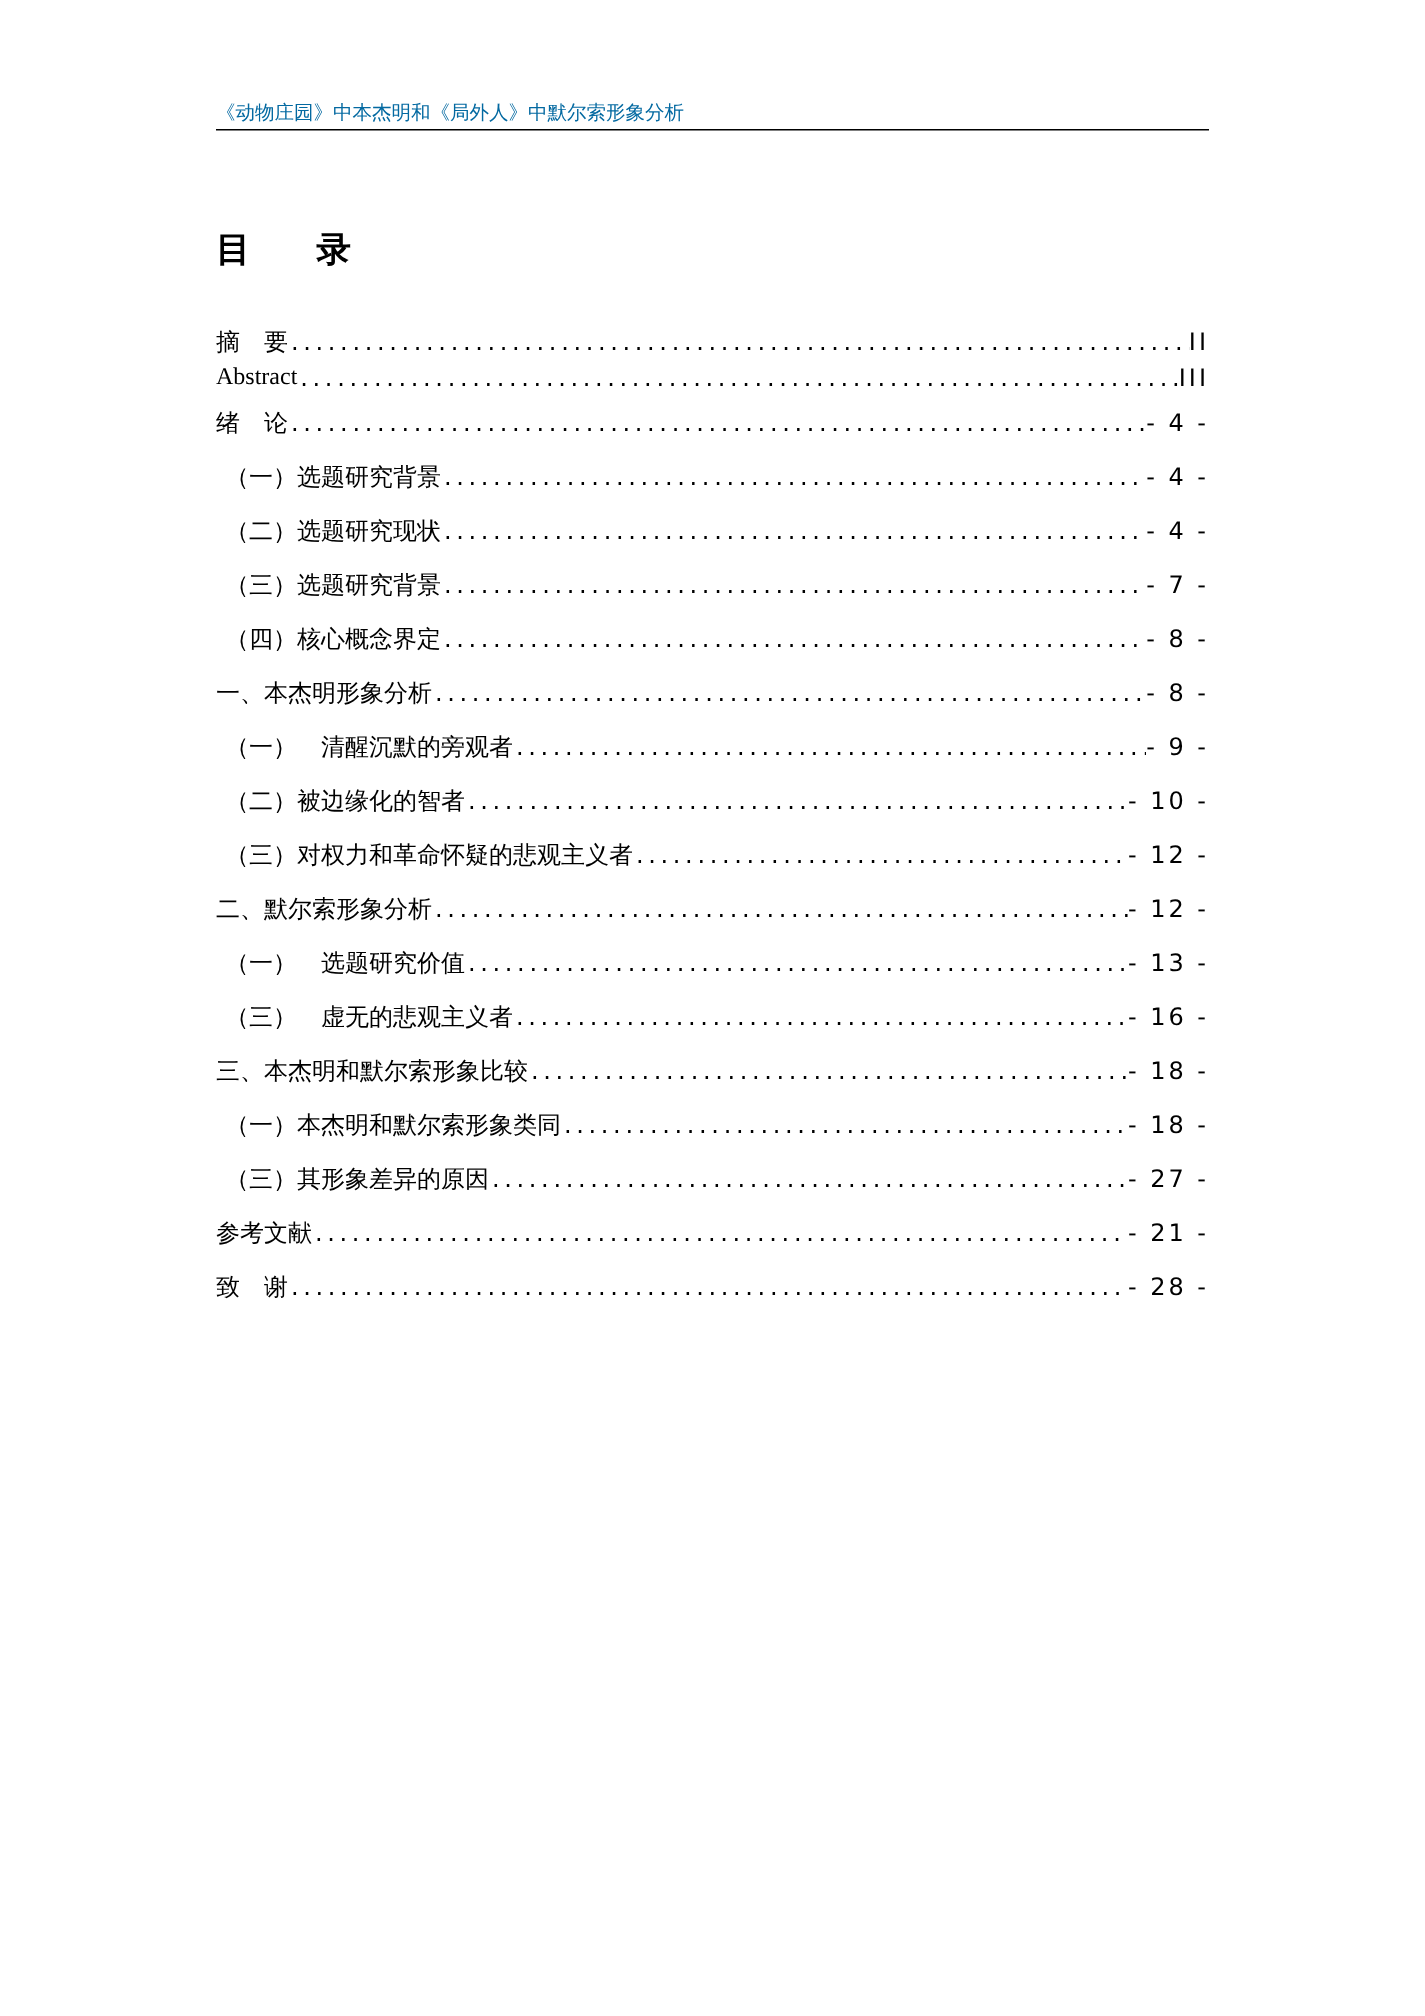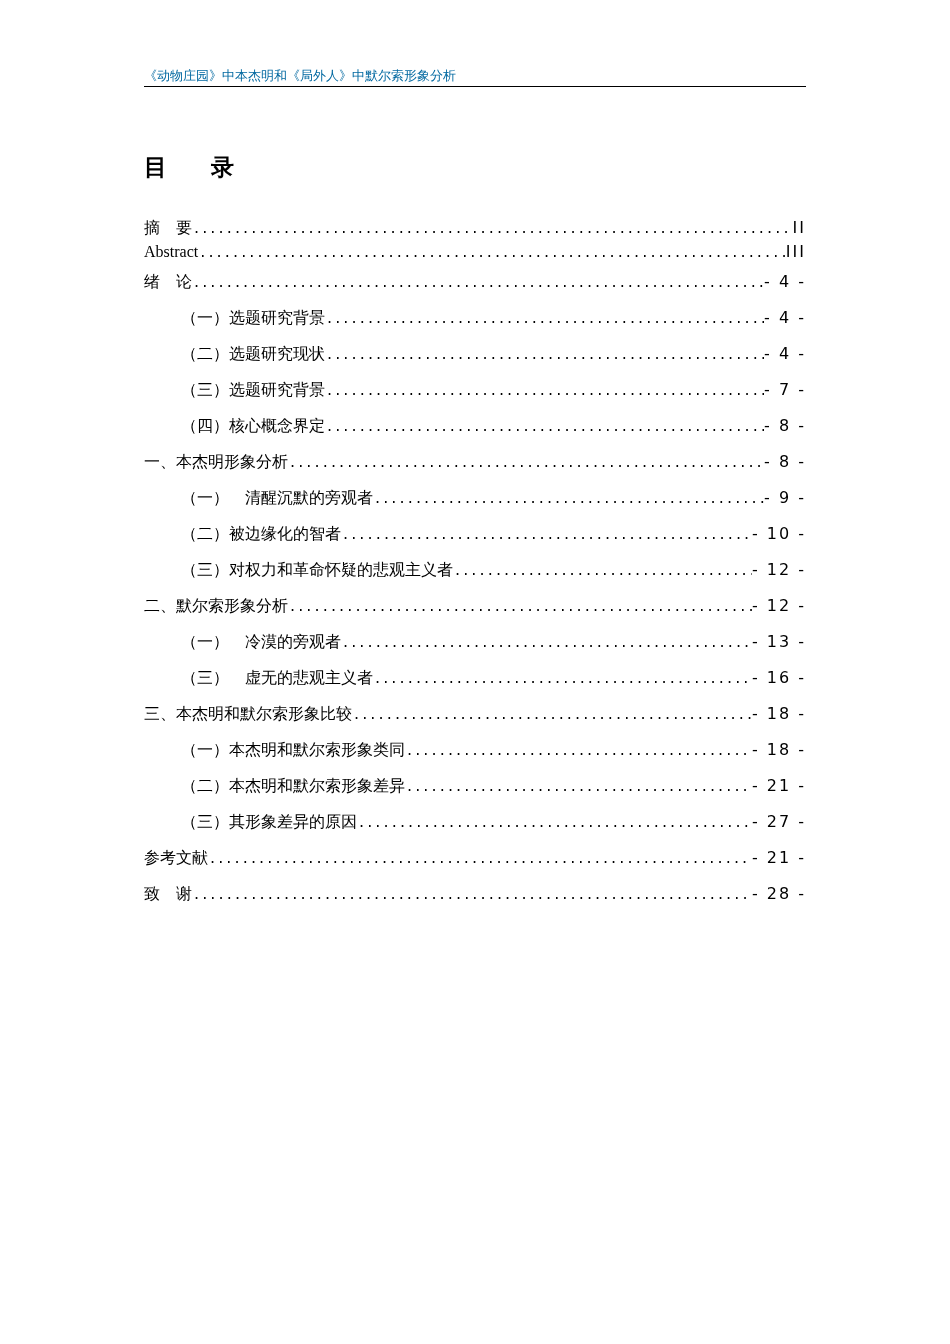--- a/index.html
+++ b/index.html
@@ -8,21 +8,21 @@
   .header-rule { position:absolute; left:144px; top:86px; width:662px; height:0; border-top:1.5px solid #000; }
   .title { position:absolute; left:144px; top:150px; width:662px; font-size:23px; font-weight:bold; letter-spacing:18px; line-height:34px; }
   .toc { position:absolute; left:144px; top:216px; width:662px; }
   .row { display:flex; align-items:center; height:36px; font-size:16px; line-height:22px; white-space:nowrap; }
   .row.tight { height:24px; }
   .label { flex:0 0 auto; }
   .label.serif { font-family:"Liberation Serif", serif; }
   .dots { flex:1 1 auto; overflow:hidden; letter-spacing:3.1px; color:#000; padding:0 2px; }
   .dots::before { content:"......................................................................................................................................................"; }
   .page { flex:0 0 auto; letter-spacing:2px; }
-  .indent { padding-left:6px;margin-left:31px; }
+  .indent { padding-left:6px; }
 </style>
 </head>
 <body>
 
 <div class="header">《动物庄园》中本杰明和《局外人》中默尔索形象分析</div>
 <div class="header-rule"></div>
 
 <div class="title">目 录</div>
 
 <div class="toc">
@@ -80,45 +80,40 @@
     <span class="label indent">（三）对权力和革命怀疑的悲观主义者</span>
     <span class="dots"></span>
     <span class="page">- 12 -</span>
   </div>
   <div class="row">
     <span class="label">二、默尔索形象分析</span>
     <span class="dots"></span>
     <span class="page">- 12 -</span>
   </div>
   <div class="row">
-    <span class="label indent">（一）　冷漠的旁观者</span>
+    <span class="label indent">（一）　选题研究价值</span>
     <span class="dots"></span>
     <span class="page">- 13 -</span>
   </div>
   <div class="row">
     <span class="label indent">（三）　虚无的悲观主义者</span>
     <span class="dots"></span>
     <span class="page">- 16 -</span>
   </div>
   <div class="row">
     <span class="label">三、本杰明和默尔索形象比较</span>
     <span class="dots"></span>
     <span class="page">- 18 -</span>
   </div>
   <div class="row">
     <span class="label indent">（一）本杰明和默尔索形象类同</span>
     <span class="dots"></span>
     <span class="page">- 18 -</span>
   </div>
   <div class="row">
-    <span class="label indent">（二）本杰明和默尔索形象差异</span>
-    <span class="dots"></span>
-    <span class="page">- 21 -</span>
-  </div>
-  <div class="row">
     <span class="label indent">（三）其形象差异的原因</span>
     <span class="dots"></span>
     <span class="page">- 27 -</span>
   </div>
   <div class="row">
     <span class="label">参考文献</span>
     <span class="dots"></span>
     <span class="page">- 21 -</span>
   </div>
   <div class="row">

